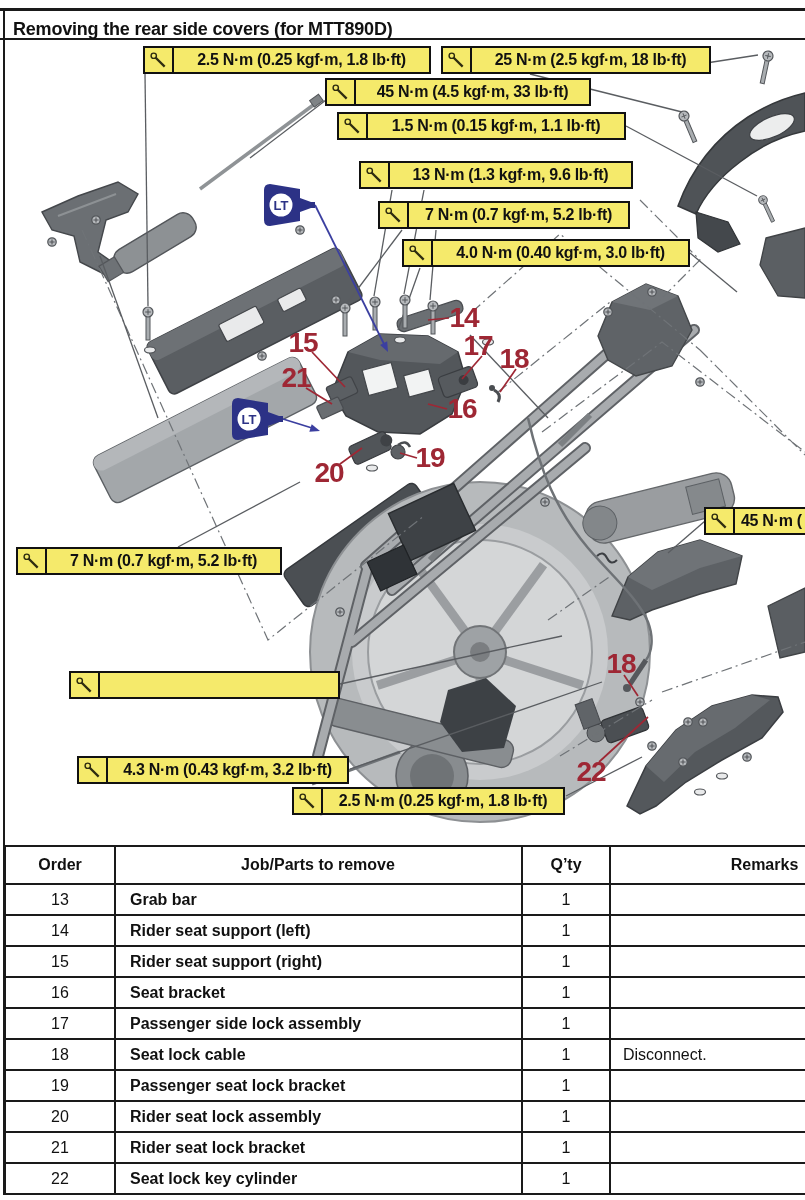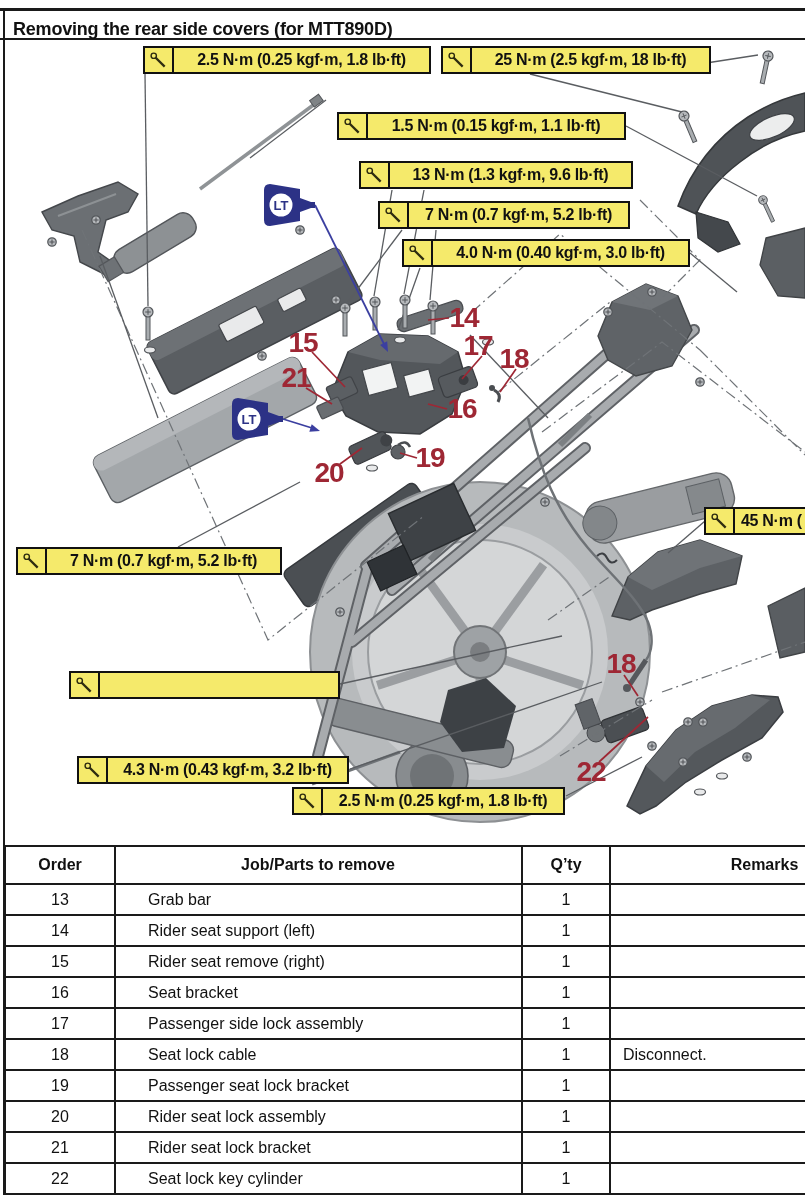--- a/index.html
+++ b/index.html
@@ -22,21 +22,21 @@
   .co{position:absolute;transform:translate(-50%,-50%);color:#9e2734;font-size:28px;
       font-weight:bold;line-height:1;letter-spacing:-1px;}
   
   .tablewrap{position:absolute;left:4px;top:845px;width:801px;overflow:hidden;}
   table.parts{border-collapse:collapse;table-layout:fixed;width:915px;background:#fff;}
   table.parts th,table.parts td{border:2px solid #1a1a1a;font-size:16px;
       overflow:hidden;white-space:nowrap;}
   table.parts th{height:34px;font-weight:bold;text-align:center;margin-top:17px;}
   table.parts td{height:27px;}
   .c-order{width:110px;text-align:center;}
-  .c-job{width:407px;text-align:left;padding-left:32px;}
+  .c-job{width:407px;text-align:left;padding-left:14px;font-weight:bold;}
   .c-qty{width:88px;text-align:center;}
   .c-rem{width:310px;text-align:left;padding-left:12px;}
   th.c-job{text-align:center;padding-left:0;}
   th.c-rem{text-align:center;padding-left:0;}
 </style>
 </head>
 <body>
 
 <div class="page">
 
@@ -331,20 +331,29 @@
     </div>
     <div class="tq" style="left:441px;top:6px;width:270px">
       <span class="tq-ic">
           <svg width="19" height="19" viewBox="0 0 20 20">
             <circle cx="5" cy="5" r="2.8" fill="#f5ea6b" stroke="#2e2c10" stroke-width="1.5"></circle>
             <line x1="6.8" y1="6.8" x2="16.5" y2="16.5" stroke="#2e2c10" stroke-width="2.4"></line>
           </svg>
         </span>
       <span class="tq-tx">25 N·m (2.5 kgf·m, 18 lb·ft)</span>
     </div>
+    <div class="tq" style="left:325px;top:38px;width:266px">
+      <span class="tq-ic">
+          <svg width="19" height="19" viewBox="0 0 20 20">
+            <circle cx="5" cy="5" r="2.8" fill="#f5ea6b" stroke="#2e2c10" stroke-width="1.5"></circle>
+            <line x1="6.8" y1="6.8" x2="16.5" y2="16.5" stroke="#2e2c10" stroke-width="2.4"></line>
+          </svg>
+        </span>
+      <span class="tq-tx">45 N·m (4.5 kgf·m, 33 lb·ft)</span>
+    </div>
     <div class="tq" style="left:337px;top:72px;width:289px">
       <span class="tq-ic">
           <svg width="19" height="19" viewBox="0 0 20 20">
             <circle cx="5" cy="5" r="2.8" fill="#f5ea6b" stroke="#2e2c10" stroke-width="1.5"></circle>
             <line x1="6.8" y1="6.8" x2="16.5" y2="16.5" stroke="#2e2c10" stroke-width="2.4"></line>
           </svg>
         </span>
       <span class="tq-tx">1.5 N·m (0.15 kgf·m, 1.1 lb·ft)</span>
     </div>
     <div class="tq" style="left:359px;top:121px;width:274px">
@@ -455,21 +464,21 @@
           <td class="c-rem"></td>
         </tr>
         <tr>
           <td class="c-order">14</td>
           <td class="c-job">Rider seat support (left)</td>
           <td class="c-qty">1</td>
           <td class="c-rem"></td>
         </tr>
         <tr>
           <td class="c-order">15</td>
-          <td class="c-job">Rider seat remove (right)</td>
+          <td class="c-job">Rider seat support (right)</td>
           <td class="c-qty">1</td>
           <td class="c-rem"></td>
         </tr>
         <tr>
           <td class="c-order">16</td>
           <td class="c-job">Seat bracket</td>
           <td class="c-qty">1</td>
           <td class="c-rem"></td>
         </tr>
         <tr>

